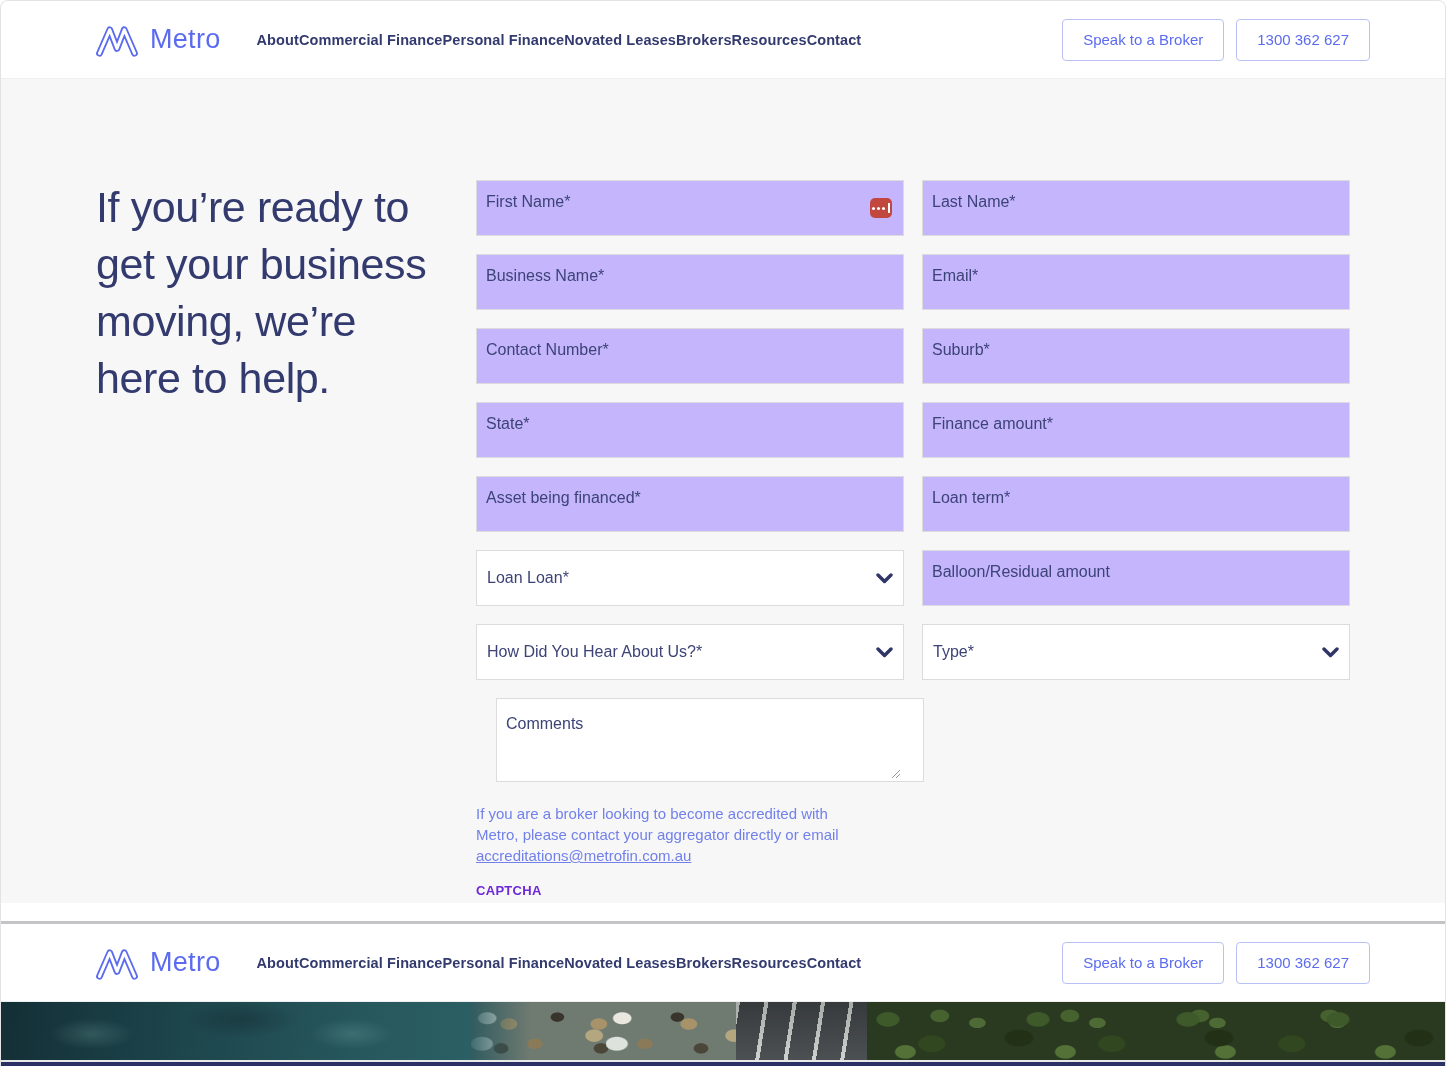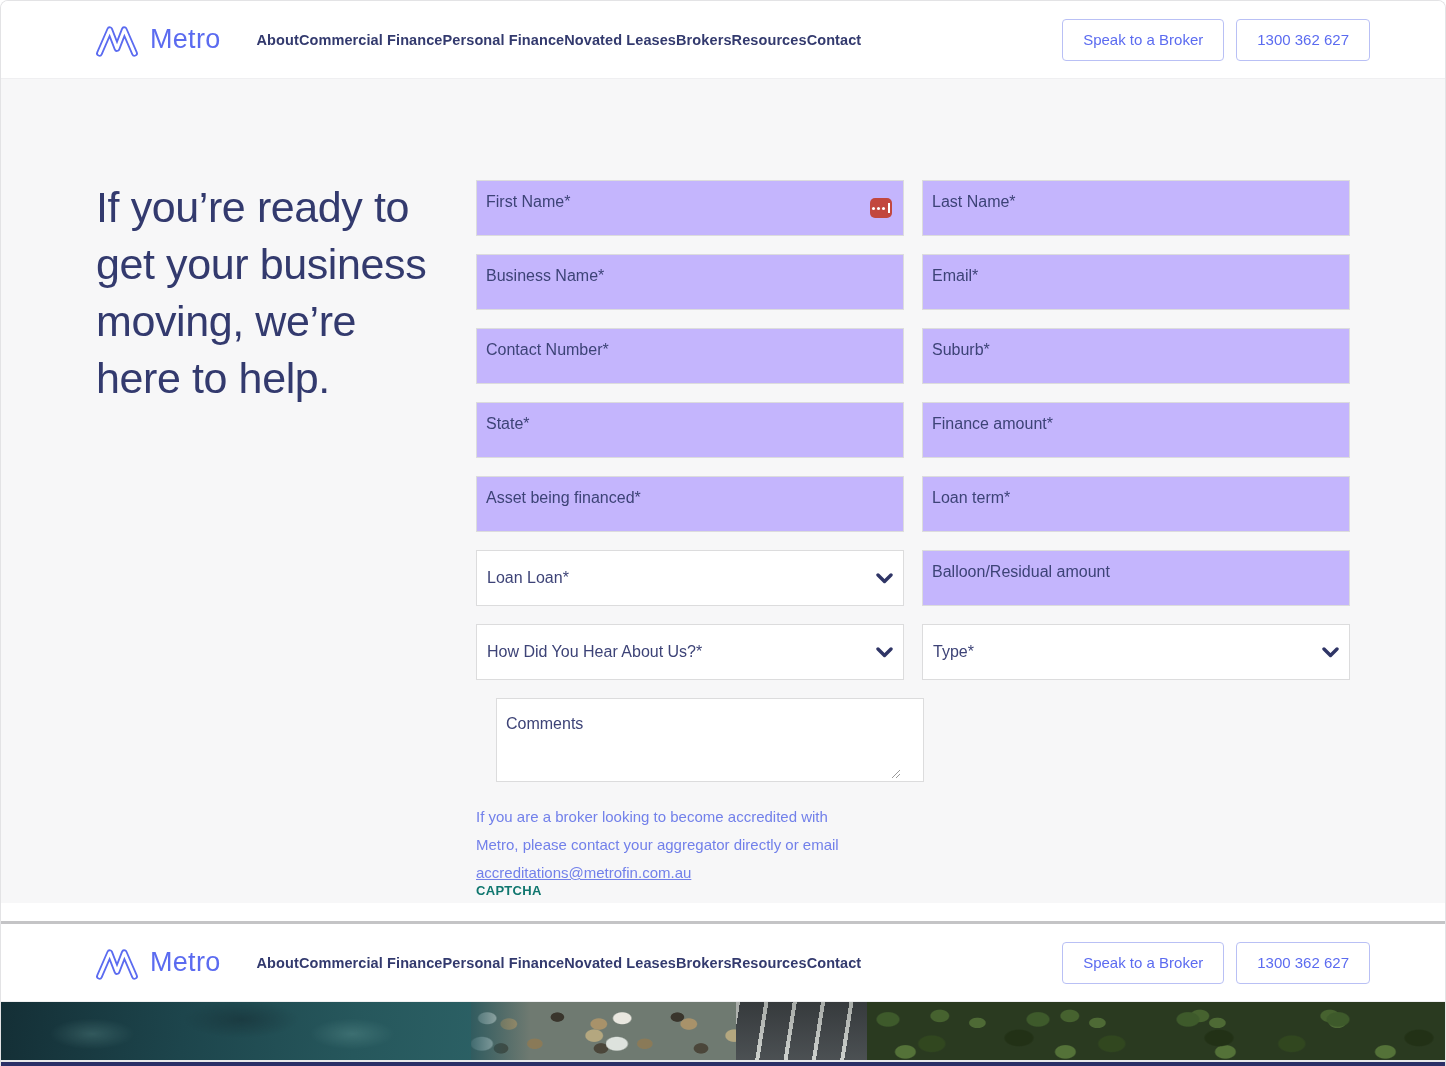--- a/index.html
+++ b/index.html
@@ -69,25 +69,25 @@
   .comments-wrap textarea{
     width:428px; height:84px; background:#fff; border:1px solid var(--field-border);
     padding:16px 12px 0 9px; font-size:16px; color:var(--navy); font-family:inherit;
     resize:none; outline:none; display:block;margin-left:20px;
   }
   .comments-wrap textarea::placeholder{color:#3d4377; opacity:1;}
   .resize-grip{position:absolute; right:3px; bottom:3px; pointer-events:none;}
 
   .broker-note{
     position:absolute; left:475px; top:724px; width:392px;
-    color:var(--link); font-size:15px; line-height:28px;
+    color:var(--link); font-size:15px; line-height:21px;
   }
   .broker-note a{color:var(--link); text-decoration:underline; cursor:pointer;}
   .captcha-label{
-    position:absolute; left:475px; top:804px; color:#0f766e; font-size:13px;
+    position:absolute; left:475px; top:804px; color:#6d28d9; font-size:13px;
     font-weight:700; letter-spacing:.3px;
   }
 
   
   .white-gap{height:18px; background:#fff;}
   .section-divider{height:3px; background:var(--divider);}
   .photo-strip{height:58px; position:relative; overflow:hidden; background:#1d454c;}
   .band{position:absolute; top:0; height:58px;}
   .ocean{
     left:0; width:520px;

